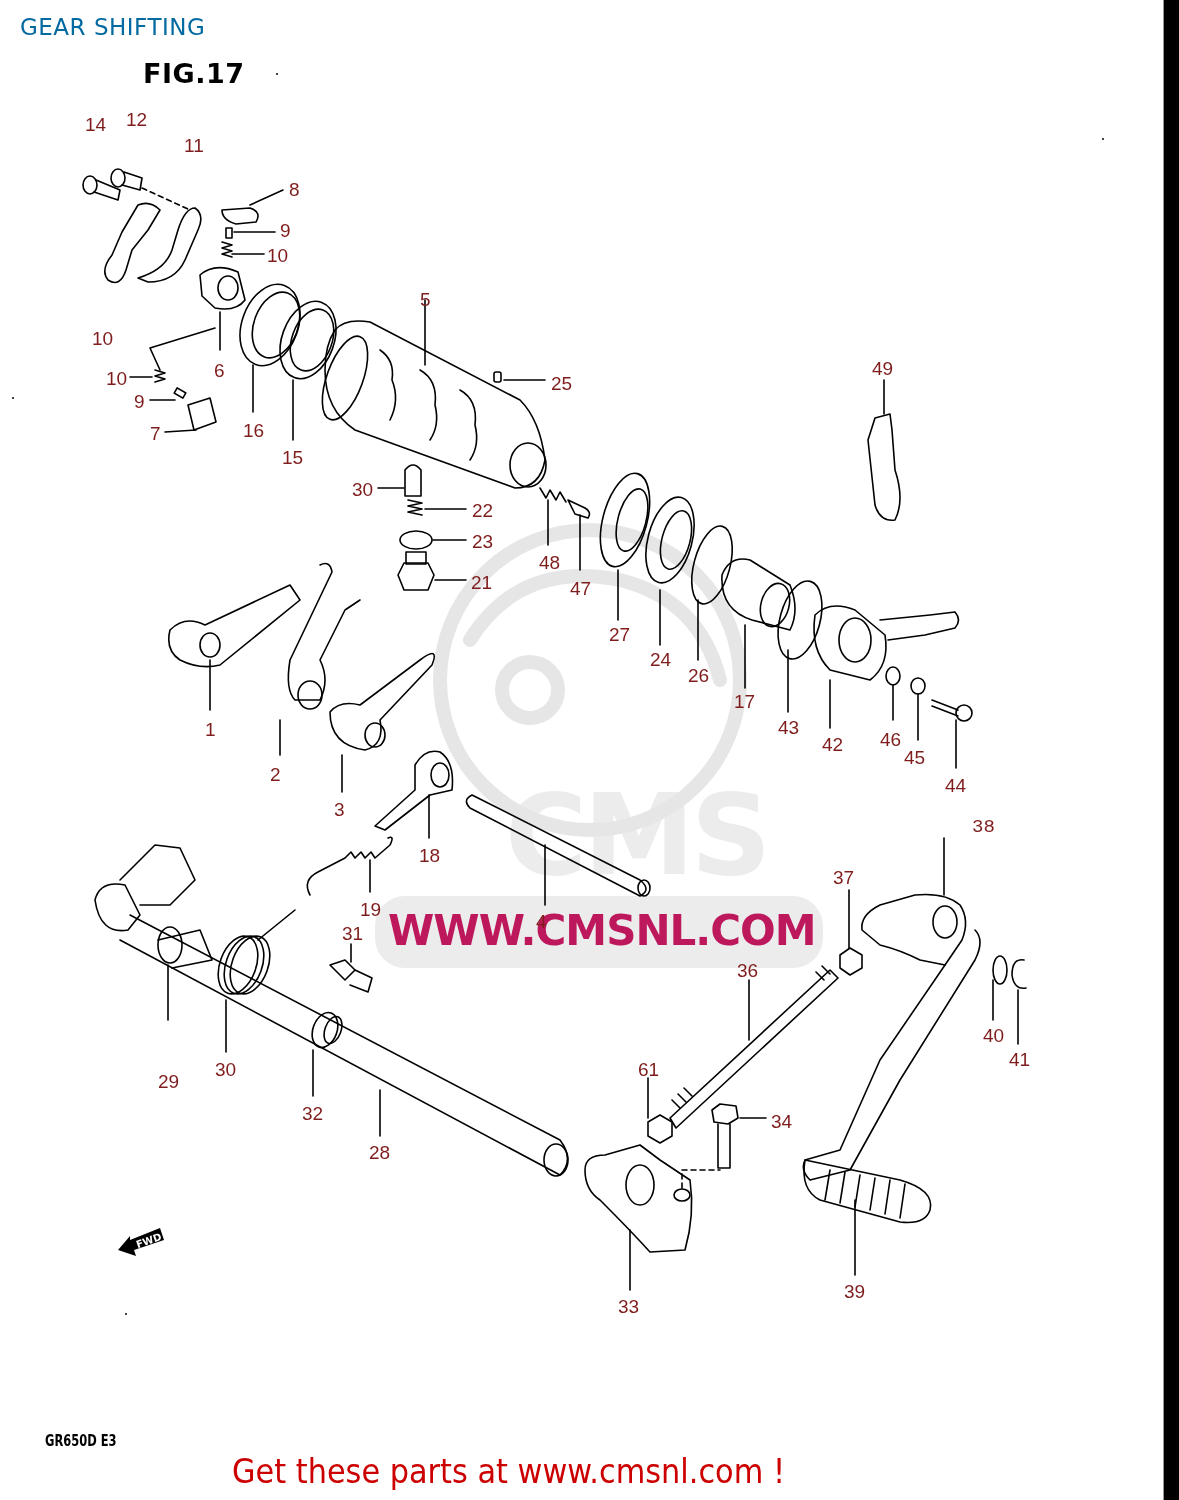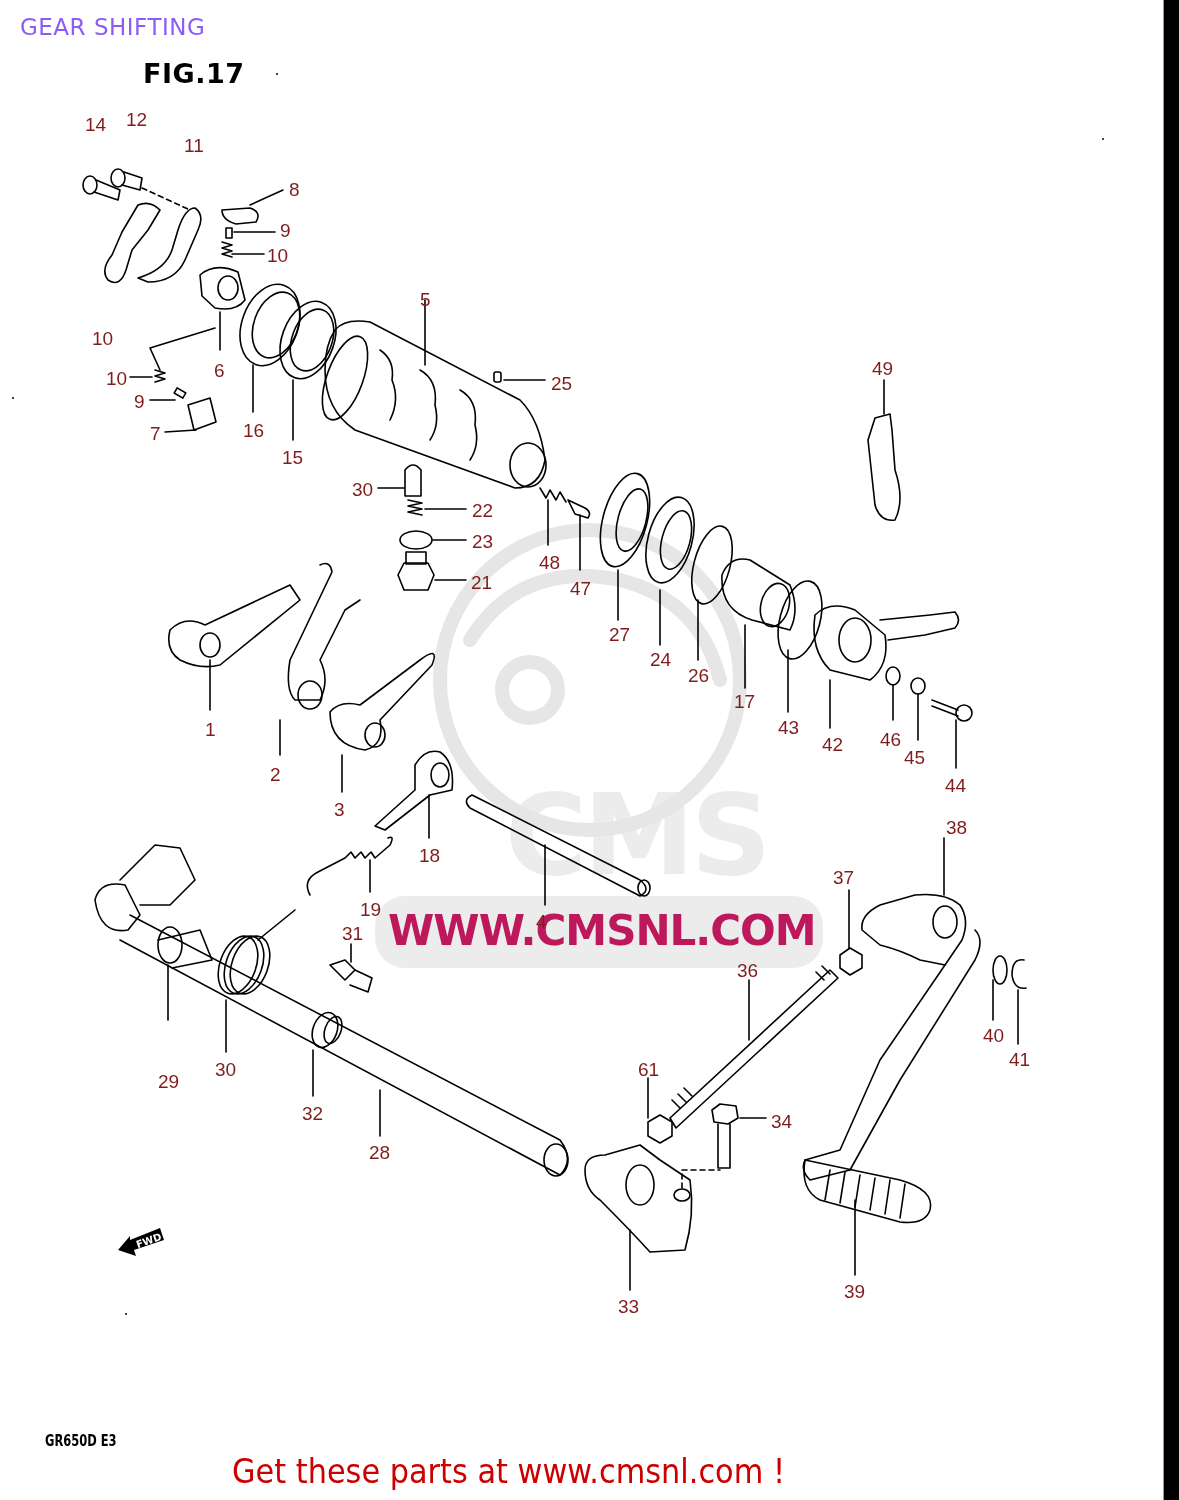--- a/index.html
+++ b/index.html
@@ -3,21 +3,21 @@
 <meta charset="utf-8">
 <style>
   html, body { margin: 0; padding: 0; }
   body {
     width: 1179px; height: 1500px; position: relative; overflow: hidden;
     background: #ffffff; font-family: "Liberation Sans", sans-serif;
   }
   .page-title {
     position: absolute; left: 20px; top: 14px;
     font-family: "DejaVu Sans", sans-serif; font-size: 23px;
-    color: #8b5cf6; letter-spacing: 0.5px;
+    color: #0369a1; letter-spacing: 0.5px;
   }
   .fig-label {
     position: absolute; left: 143px; top: 58px;
     font-family: "DejaVu Sans", sans-serif; font-weight: bold;
     font-size: 27px; color: #000; letter-spacing: 0.5px;
   }
   .right-bar {
     position: absolute; left: 1163px; top: 0; width: 16px; height: 1500px;
     background: #000; border-left: 1px solid #999;
   }
@@ -323,21 +323,21 @@
     <div class="part-label" style="left: 369px; top: 1143px;">28</div>
     <div class="part-label" style="left: 158px; top: 1028px; margin-top: 44px;">29</div>
     <div class="part-label" style="left: 215px; top: 1060px;">30</div>
     <div class="part-label" style="left: 342px; top: 924px;">31</div>
     <div class="part-label" style="left: 302px; top: 1104px;">32</div>
     <div class="part-label" style="left: 618px; top: 1297px;">33</div>
     <div class="part-label" style="left: 771px; top: 1112px;">34</div>
     <div class="part-label" style="left: 638px; top: 1060px;">61</div>
     <div class="part-label" style="left: 737px; top: 961px;">36</div>
     <div class="part-label" style="left: 833px; top: 868px;">37</div>
-    <div class="part-label" style="left: 946px; top: 818px;">38</div>
+    <div class="part-label" style="left: 972px; top: 818px; font-family: Liberation Mono, monospace;">38</div>
     <div class="part-label" style="left: 844px; top: 1282px;">39</div>
     <div class="part-label" style="left: 983px; top: 1026px;">40</div>
     <div class="part-label" style="left: 1009px; top: 1050px;">41</div>
     <div class="part-label" style="left: 822px; top: 735px;">42</div>
     <div class="part-label" style="left: 778px; top: 718px;">43</div>
     <div class="part-label" style="left: 945px; top: 776px;">44</div>
     <div class="part-label" style="left: 904px; top: 748px;">45</div>
     <div class="part-label" style="left: 880px; top: 730px;">46</div>
     <div class="part-label" style="left: 570px; top: 579px;">47</div>
     <div class="part-label" style="left: 539px; top: 553px;">48</div>

